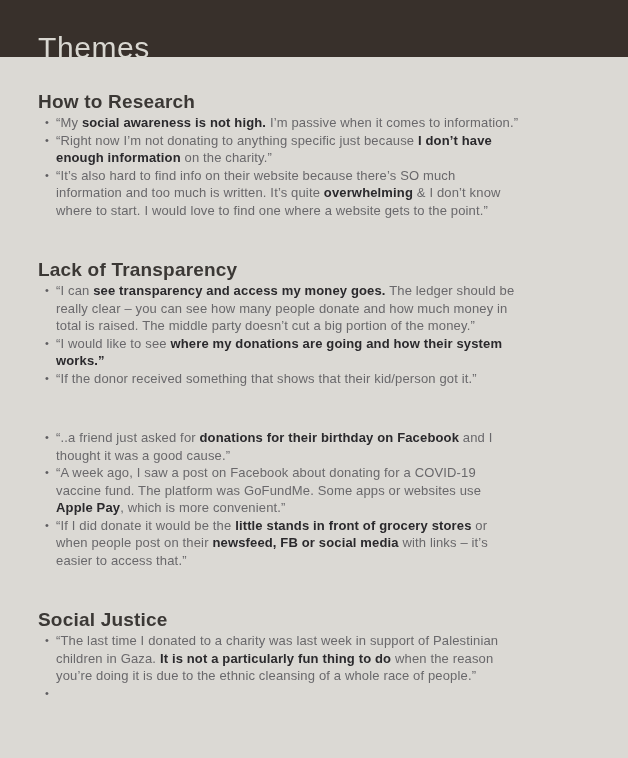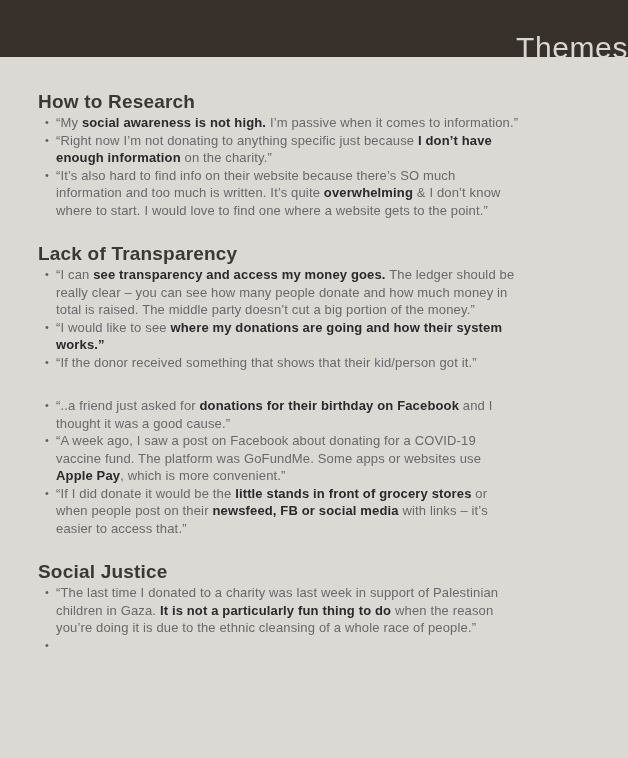--- a/index.html
+++ b/index.html
@@ -14,36 +14,35 @@
     font-family: "Liberation Sans", sans-serif;
     -webkit-font-smoothing: antialiased;
   }
   header.slide-header {
     height: 57px;
     background: var(--header-bg, #38302B);
     display: flex;
     align-items: flex-end;
     padding-left: 38px;
     box-sizing: border-box;
-    justify-content: flex-end;
   }
   h1.page-title {
     margin: 0 0 -6px 0;
     font-size: 30px;
     font-weight: 500;
     letter-spacing: 0.6px;
     line-height: 1;
     color: var(--title-text, #D9D7D1);
   }
   main.themes-content {
     padding: 36px 40px 0 38px;
     box-sizing: border-box;
   }
   section.theme-section + section.theme-section {
-    margin-top: 26px;
+    margin-top: 42px;
   }
   h2.section-heading {
     margin: 0 0 4px 0;
     font-size: 19px;
     font-weight: bold;
     letter-spacing: 0.2px;
     color: var(--heading-text, #3B3835);
     line-height: 17px;
   }
   ul.quote-list {

